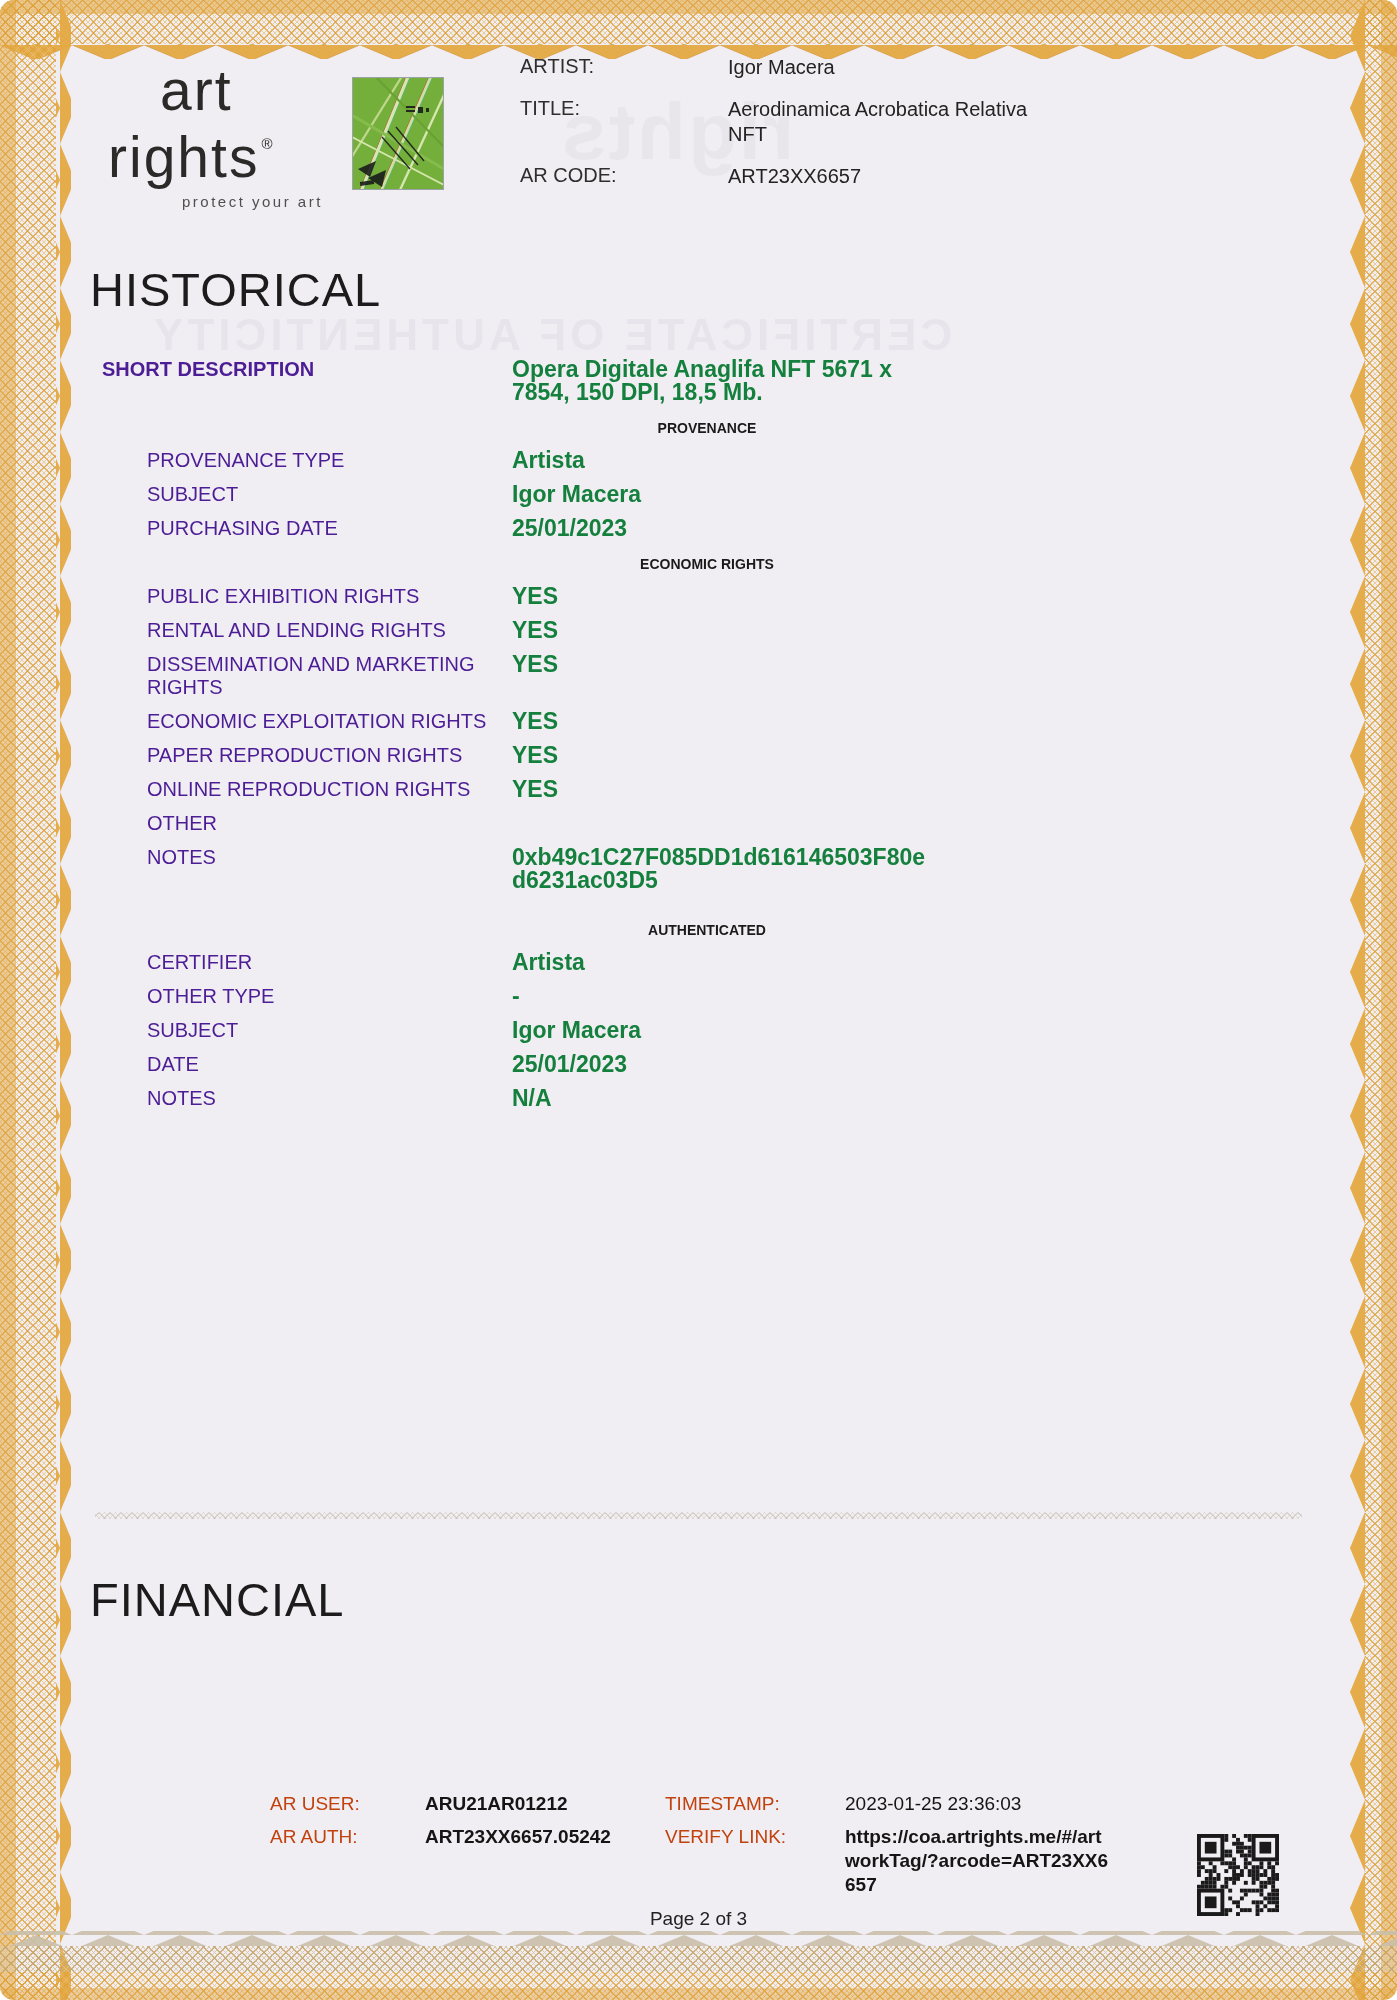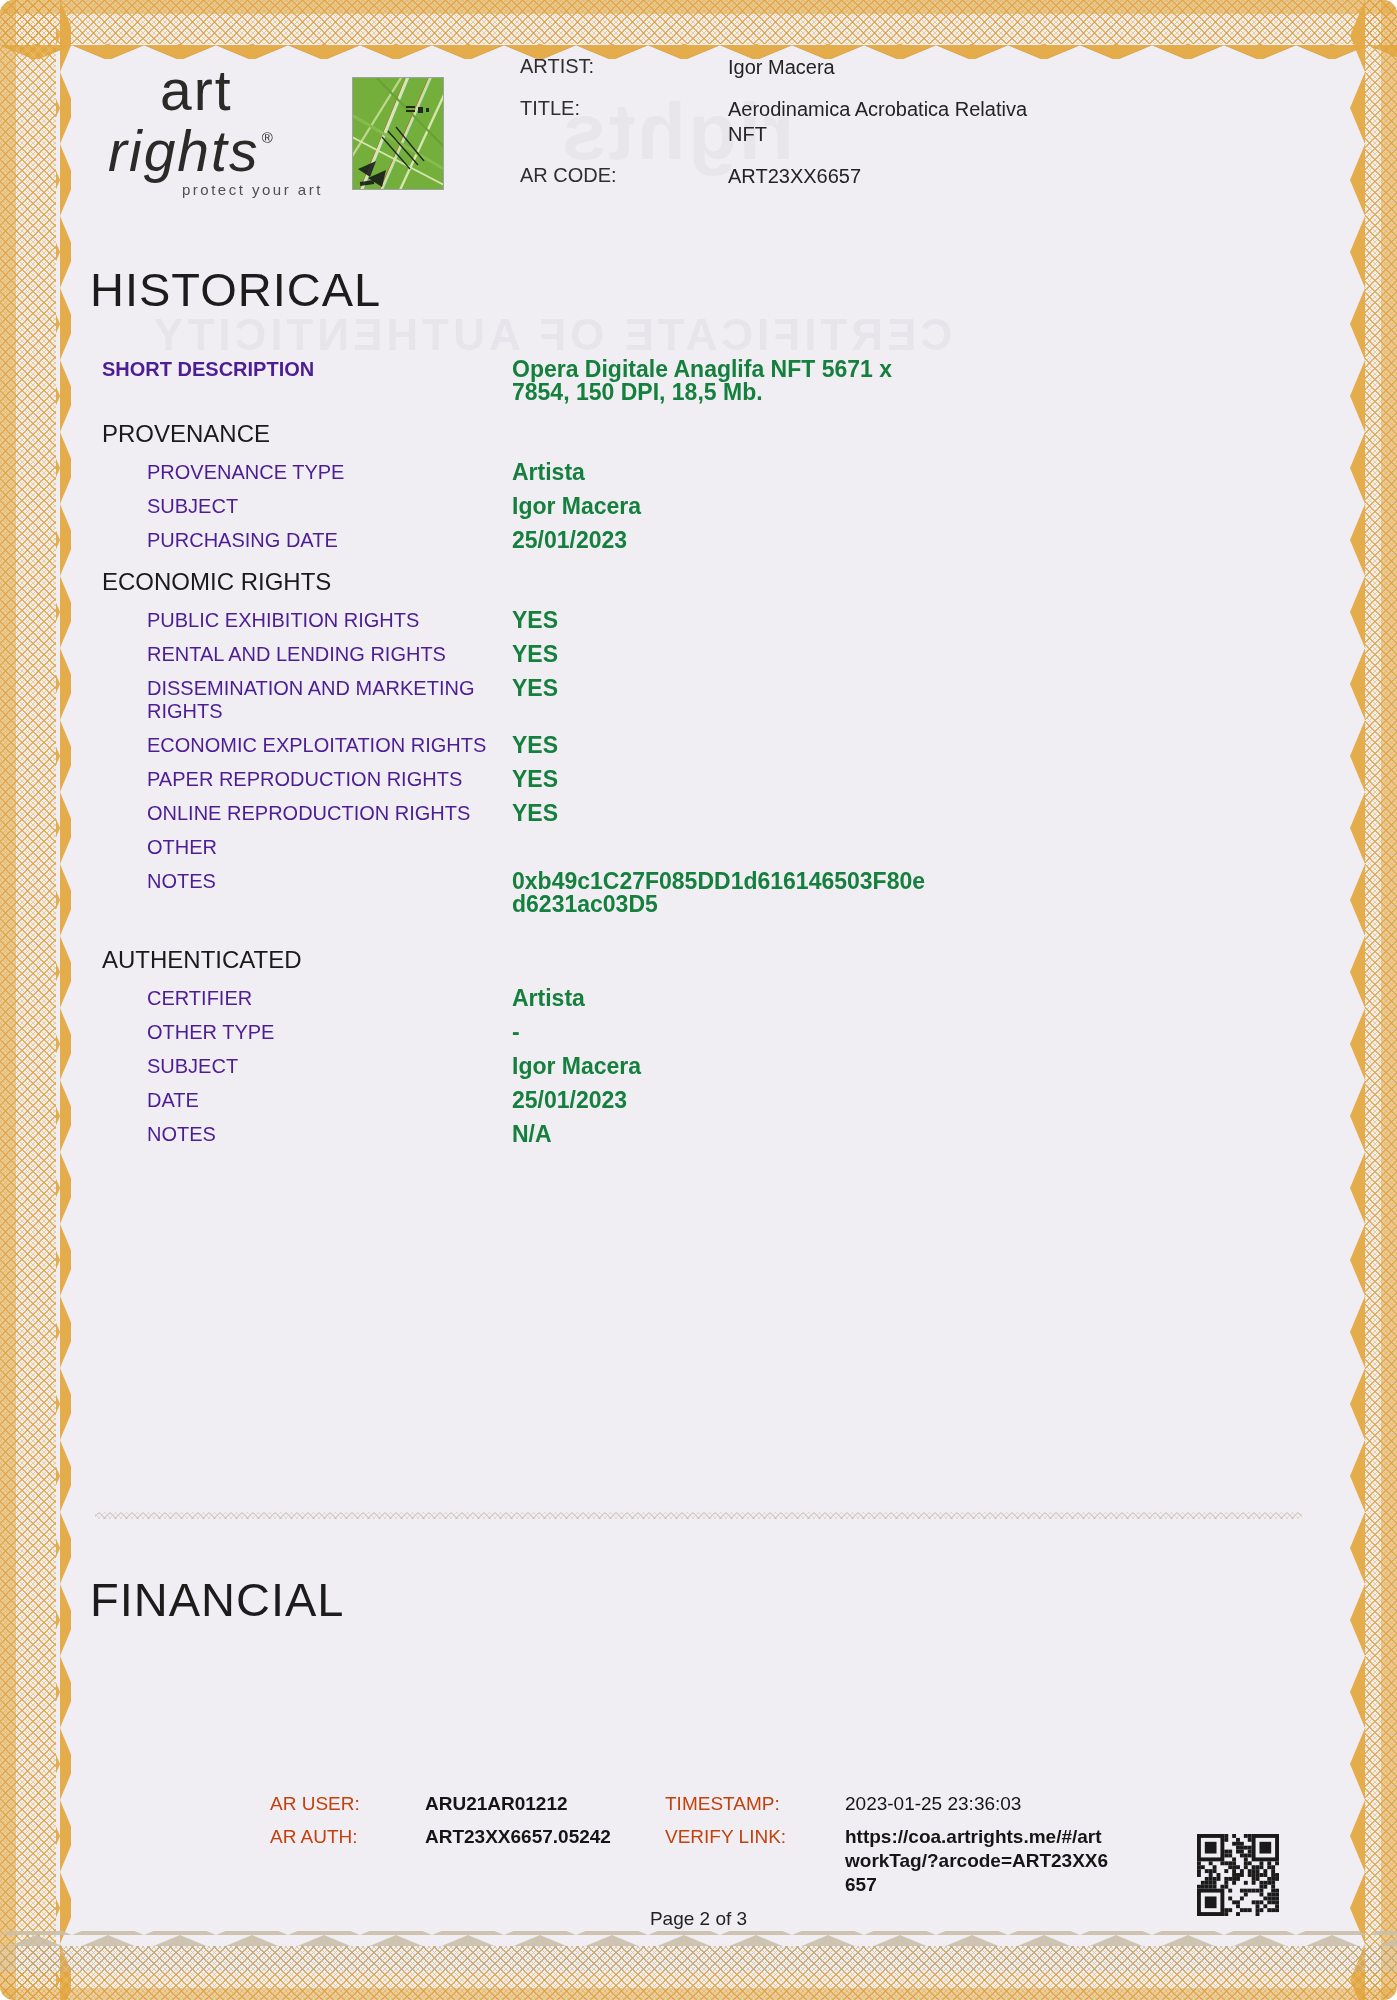--- a/index.html
+++ b/index.html
@@ -9,21 +9,21 @@
   .content{position:absolute;inset:0;z-index:2;color:#1e1e1e;}
 
   
   .ghost{position:absolute;transform:scaleX(-1);color:#5f5c72;font-weight:bold;white-space:nowrap;pointer-events:none;}
   .ghost-cert{left:150px;top:310px;font-size:44px;opacity:0.055;letter-spacing:4px;}
   .ghost-rights{left:560px;top:86px;font-size:80px;opacity:0.05;letter-spacing:2px;}
 
   
   .logo{position:absolute;left:108px;top:64px;color:#2b2a28;}
   .logo .l1{font-size:57px;line-height:52px;margin-left:52px;font-weight:400;letter-spacing:2px;}
-  .logo .l2{font-size:57px;line-height:60px;margin-top:-8px;font-weight:400;letter-spacing:2px;font-style:italic;}
+  .logo .l2{font-size:57px;line-height:71px;margin-top:-8px;font-weight:400;letter-spacing:2px;}
   .logo .reg{font-size:15px;vertical-align:28px;margin-left:2px;}
   .logo .tag{font-size:15px;letter-spacing:2.5px;color:#4f4f4f;margin-top:0px;margin-left:74px;}
   .thumb{position:absolute;left:352px;top:77px;}
   .meta{position:absolute;left:520px;top:55px;width:600px;}
   .meta-row{display:flex;margin-bottom:17px;}
   .meta-row .m-lbl{flex:0 0 208px;font-size:20px;color:#2e2e2e;}
   .meta-row .m-val{width:312px;font-size:20px;color:#232323;line-height:25px;}
 
   
   .big-heading{position:absolute;left:90px;font-size:47px;font-weight:400;letter-spacing:1px;color:#1c1c1c;}
@@ -31,21 +31,21 @@
   .h-financial{top:1572px;}
 
   
   .dtable{position:absolute;left:102px;top:358px;width:1210px;}
   .row{display:flex;margin-bottom:11px;line-height:23px;}
   .row .lbl{flex:0 0 410px;padding-right:12px;box-sizing:border-box;font-size:20px;color:#4c1d95;}
   .row.sub .lbl{padding-left:45px;}
   .row .val{width:585px;font-size:23px;font-weight:bold;color:#15803d;}
   .row .val.narrow{max-width:425px;}
   .hash{display:block;max-width:416px;word-break:break-all;}
-  .ghead{font-size:24px;font-weight:normal;color:#1a1a1a;margin:16px 0 13px 0;}
+  .ghead{font-size:14px;font-weight:bold;color:#1a1a1a;margin:16px 0 13px 0;text-align:center;}
   .ghead.mt{margin-top:30px;}
   .sd-row{margin-bottom:13px;}
 
   
   .f-item{position:absolute;font-size:19px;line-height:24px;}
   .f-lbl{color:#c2410c;}
   .f-val{font-weight:bold;color:#151515;}
   .f-val.regular{font-weight:normal;}
   .verify-val{max-width:264px;word-break:break-all;}
   .qr{position:absolute;left:1197px;top:1834px;}

